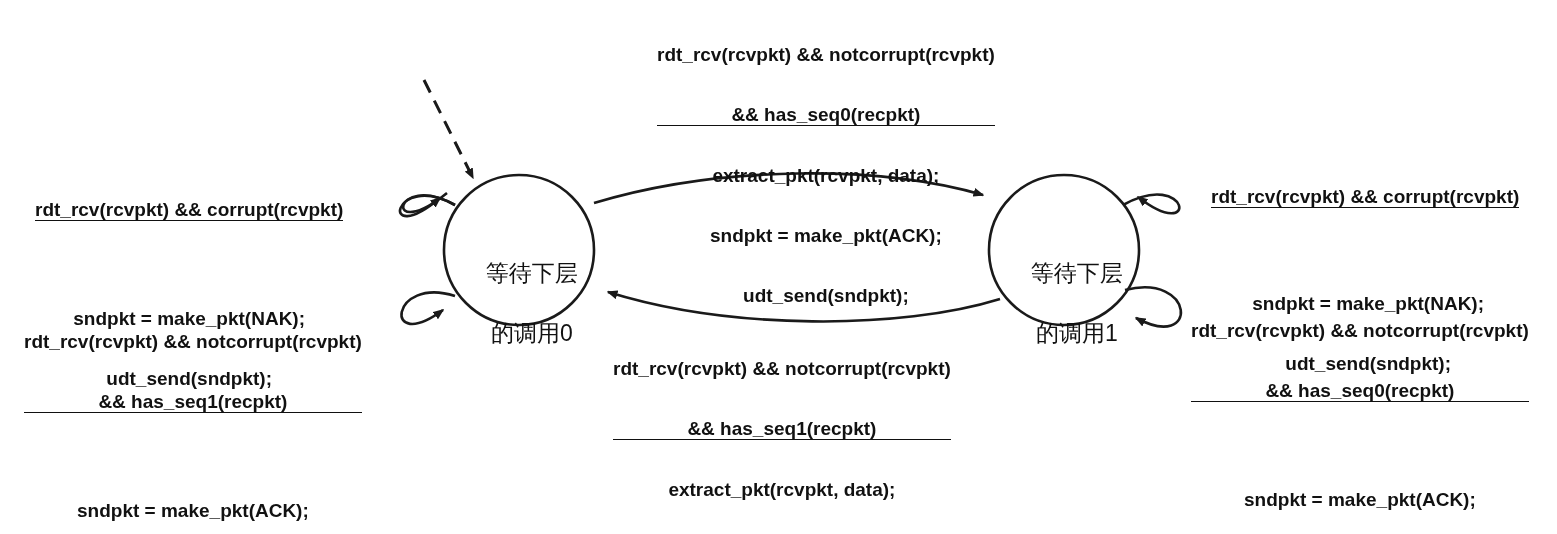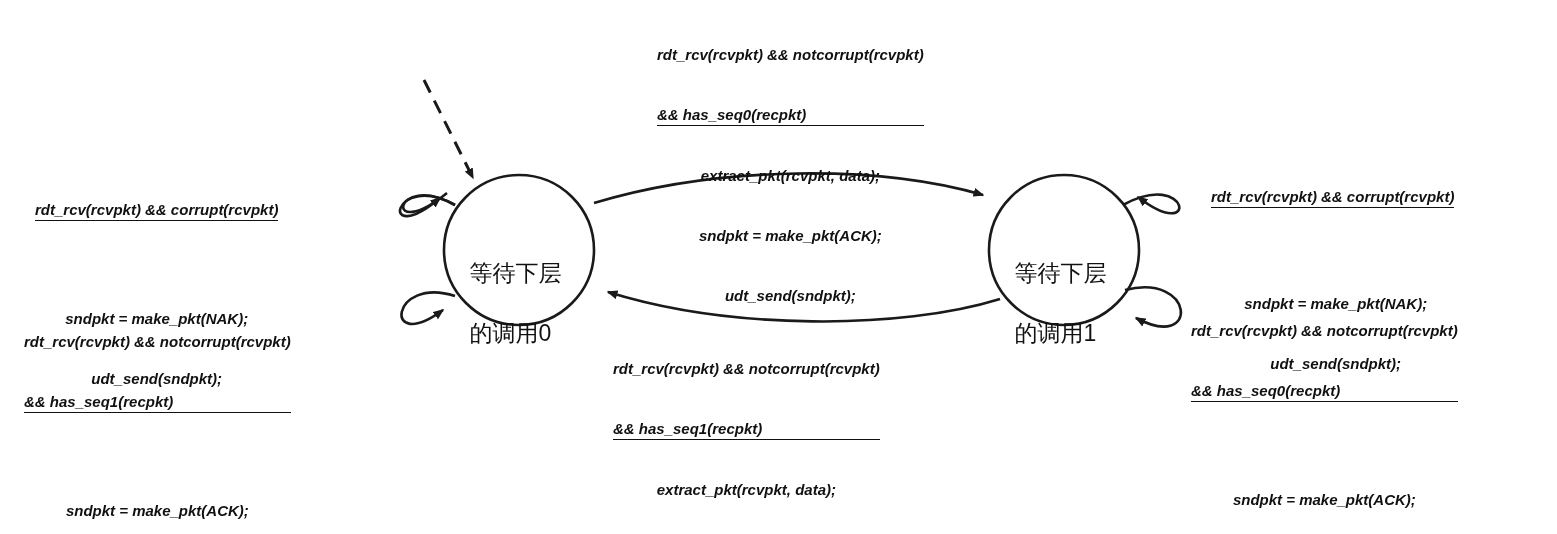--- a/index.html
+++ b/index.html
@@ -22,39 +22,40 @@
     position: absolute;
     left: 0;
     top: 0;
     width: 1557px;
     height: 534px;
     pointer-events: none;
   }
   .lbl {
     position: absolute;
     font-weight: bold;
-    font-size: 15px;
+    font-size: 19px;
     line-height: 20px;
     white-space: pre;
     color: #111111;
-    font-style: italic;
   }
   .lbl .cond {
     display: block;
   }
   .lbl .rule {
     display: block;
     border-bottom: 1.6px solid #111111;
+    text-align: center;
   }
   .lbl .act {
     display: block;
     text-align: center;
   }
   .state-label {
     position: absolute;
+    text-align: center;
     font-size: 23px;
     line-height: 30px;
     font-weight: 400;
     color: #111111;
     white-space: pre;
   }
   .caption {
     position: absolute;
     font-size: 16px;
     color: #444444;

